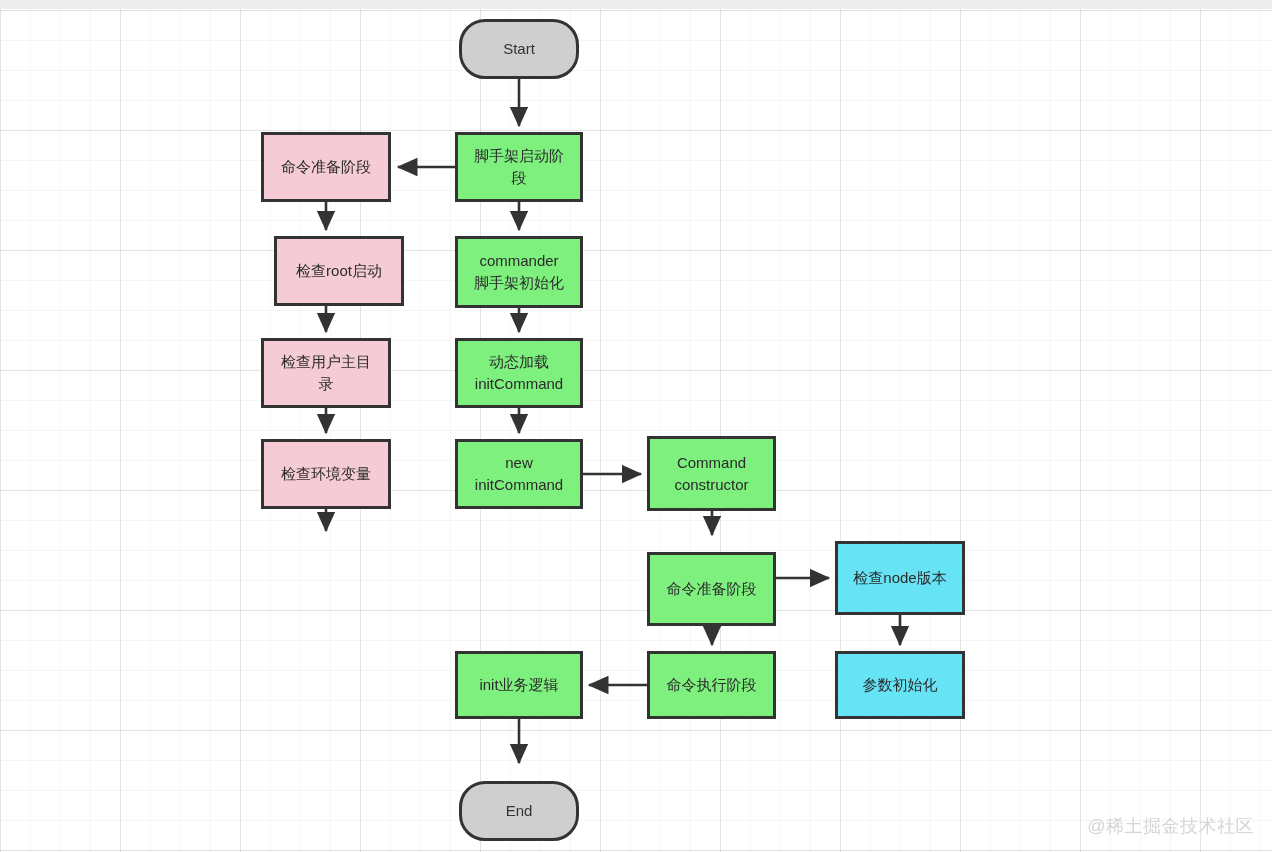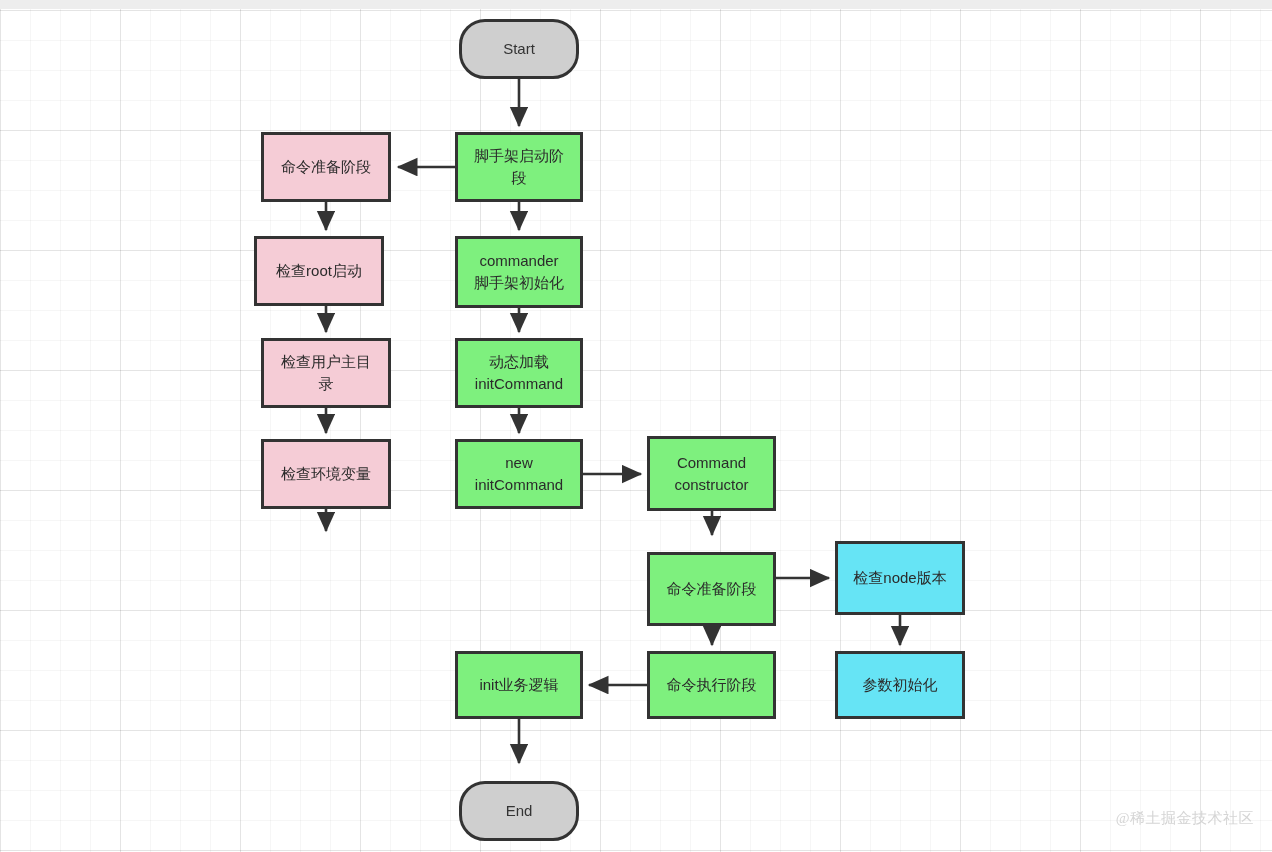--- a/index.html
+++ b/index.html
@@ -62,26 +62,25 @@
   .node.cyan    { background: #66e4f5; }
   .node.term    {
     background: #cfcfcf;
     border-radius: 26px;
     font-size: 15px;
     color: #333333;
   }
   #watermark {
     position: absolute;
     right: 18px;
-    bottom: 24px;
+    bottom: 14px;
     color: #d5d5d5;
-    font-size: 15px;
+    font-size: 18px;
     letter-spacing: 0.5px;
     user-select: none;
-    font-family: Liberation Serif, serif;
   }
 </style>
 </head>
 <body>
 
 <div id="canvas">
 
   <div id="top-strip"></div>
 
   <svg class="edges" width="1272" height="852" viewBox="0 0 1272 852">
@@ -116,21 +115,21 @@
 
     <line x1="647" y1="685" x2="589" y2="685" stroke="#333333" stroke-width="2.6" marker-end="url(#arrowhead)"></line>
 
     <line x1="519" y1="719" x2="519" y2="763" stroke="#333333" stroke-width="2.6" marker-end="url(#arrowhead)"></line>
   </svg>
 
   <div class="node term" style="left:459px; top:19px;  width:120px; height:60px;">Start</div>
   <div class="node green" style="left:455px; top:132px; width:128px; height:70px;">脚手架启动阶
 段</div>
   <div class="node pink" style="left:261px; top:132px; width:130px; height:70px;">命令准备阶段</div>
-  <div class="node pink" style="left:254px; top:236px; width:130px; height:70px;">检查root启动</div>
+  <div class="node pink" style="left:274px; top:236px; width:130px; height:70px;">检查root启动</div>
   <div class="node pink" style="left:261px; top:338px; width:130px; height:70px;">检查用户主目
 录</div>
   <div class="node pink" style="left:261px; top:439px; width:130px; height:70px;">检查环境变量</div>
   <div class="node green" style="left:455px; top:236px; width:128px; height:72px;">commander
 脚手架初始化</div>
   <div class="node green" style="left:455px; top:338px; width:128px; height:70px;">动态加载
 initCommand</div>
   <div class="node green" style="left:455px; top:439px; width:128px; height:70px;">new
 initCommand</div>
   <div class="node green" style="left:647px; top:436px; width:129px; height:75px;">Command

